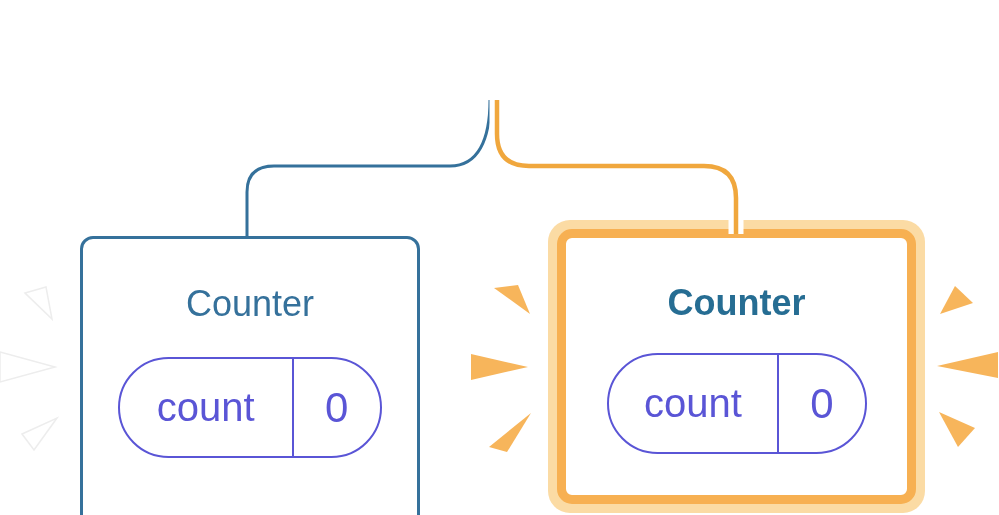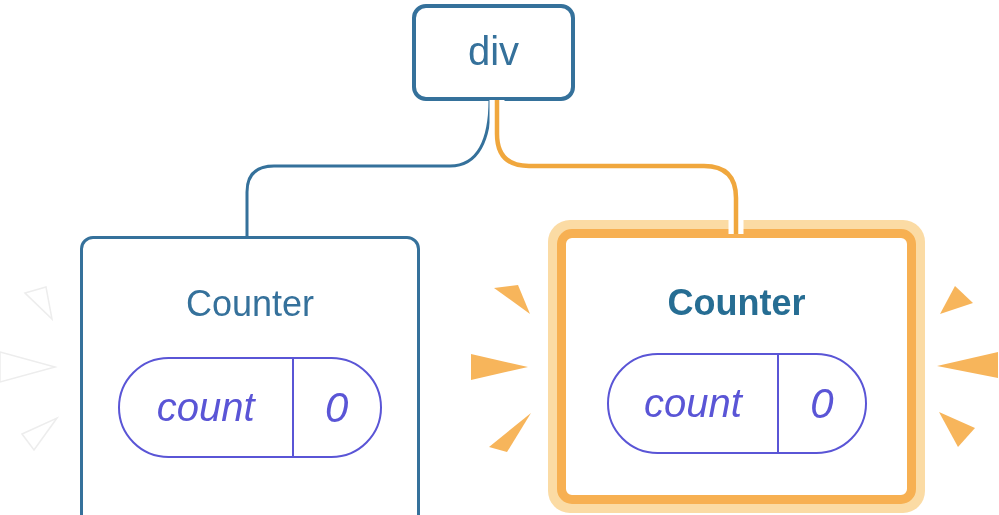--- a/index.html
+++ b/index.html
@@ -89,21 +89,20 @@
   .pill {
     margin-top: 34px;
     width: 264px; height: 101px;
     box-sizing: border-box;
     border: 2px solid var(--c-purple);
     border-radius: 52px;
     display: flex;
     align-items: stretch;
     color: var(--c-purple);
     background: #ffffff;
-    font-style: italic;
   }
   .card-right .pill { width: 260px; margin-top: 31px; }
   .pill .key {
     flex: 0 0 66%;
     display: flex;
     align-items: center;
     justify-content: center;
     font-size: 40px;
     border-right: 2px solid var(--c-purple);
   }
@@ -113,23 +112,20 @@
     align-items: center;
     justify-content: center;
     font-size: 42px;
   }
 </style>
 </head>
 <body>
 
 <div class="canvas">
 
-  <div class="div-node">
-    <span class="label">div</span>
-  </div>
 
   <div class="card-left">
     <div class="title">Counter</div>
     <div class="pill">
       <div class="key">count</div>
       <div class="value">0</div>
     </div>
   </div>
 
   <div class="card-right-ring">

